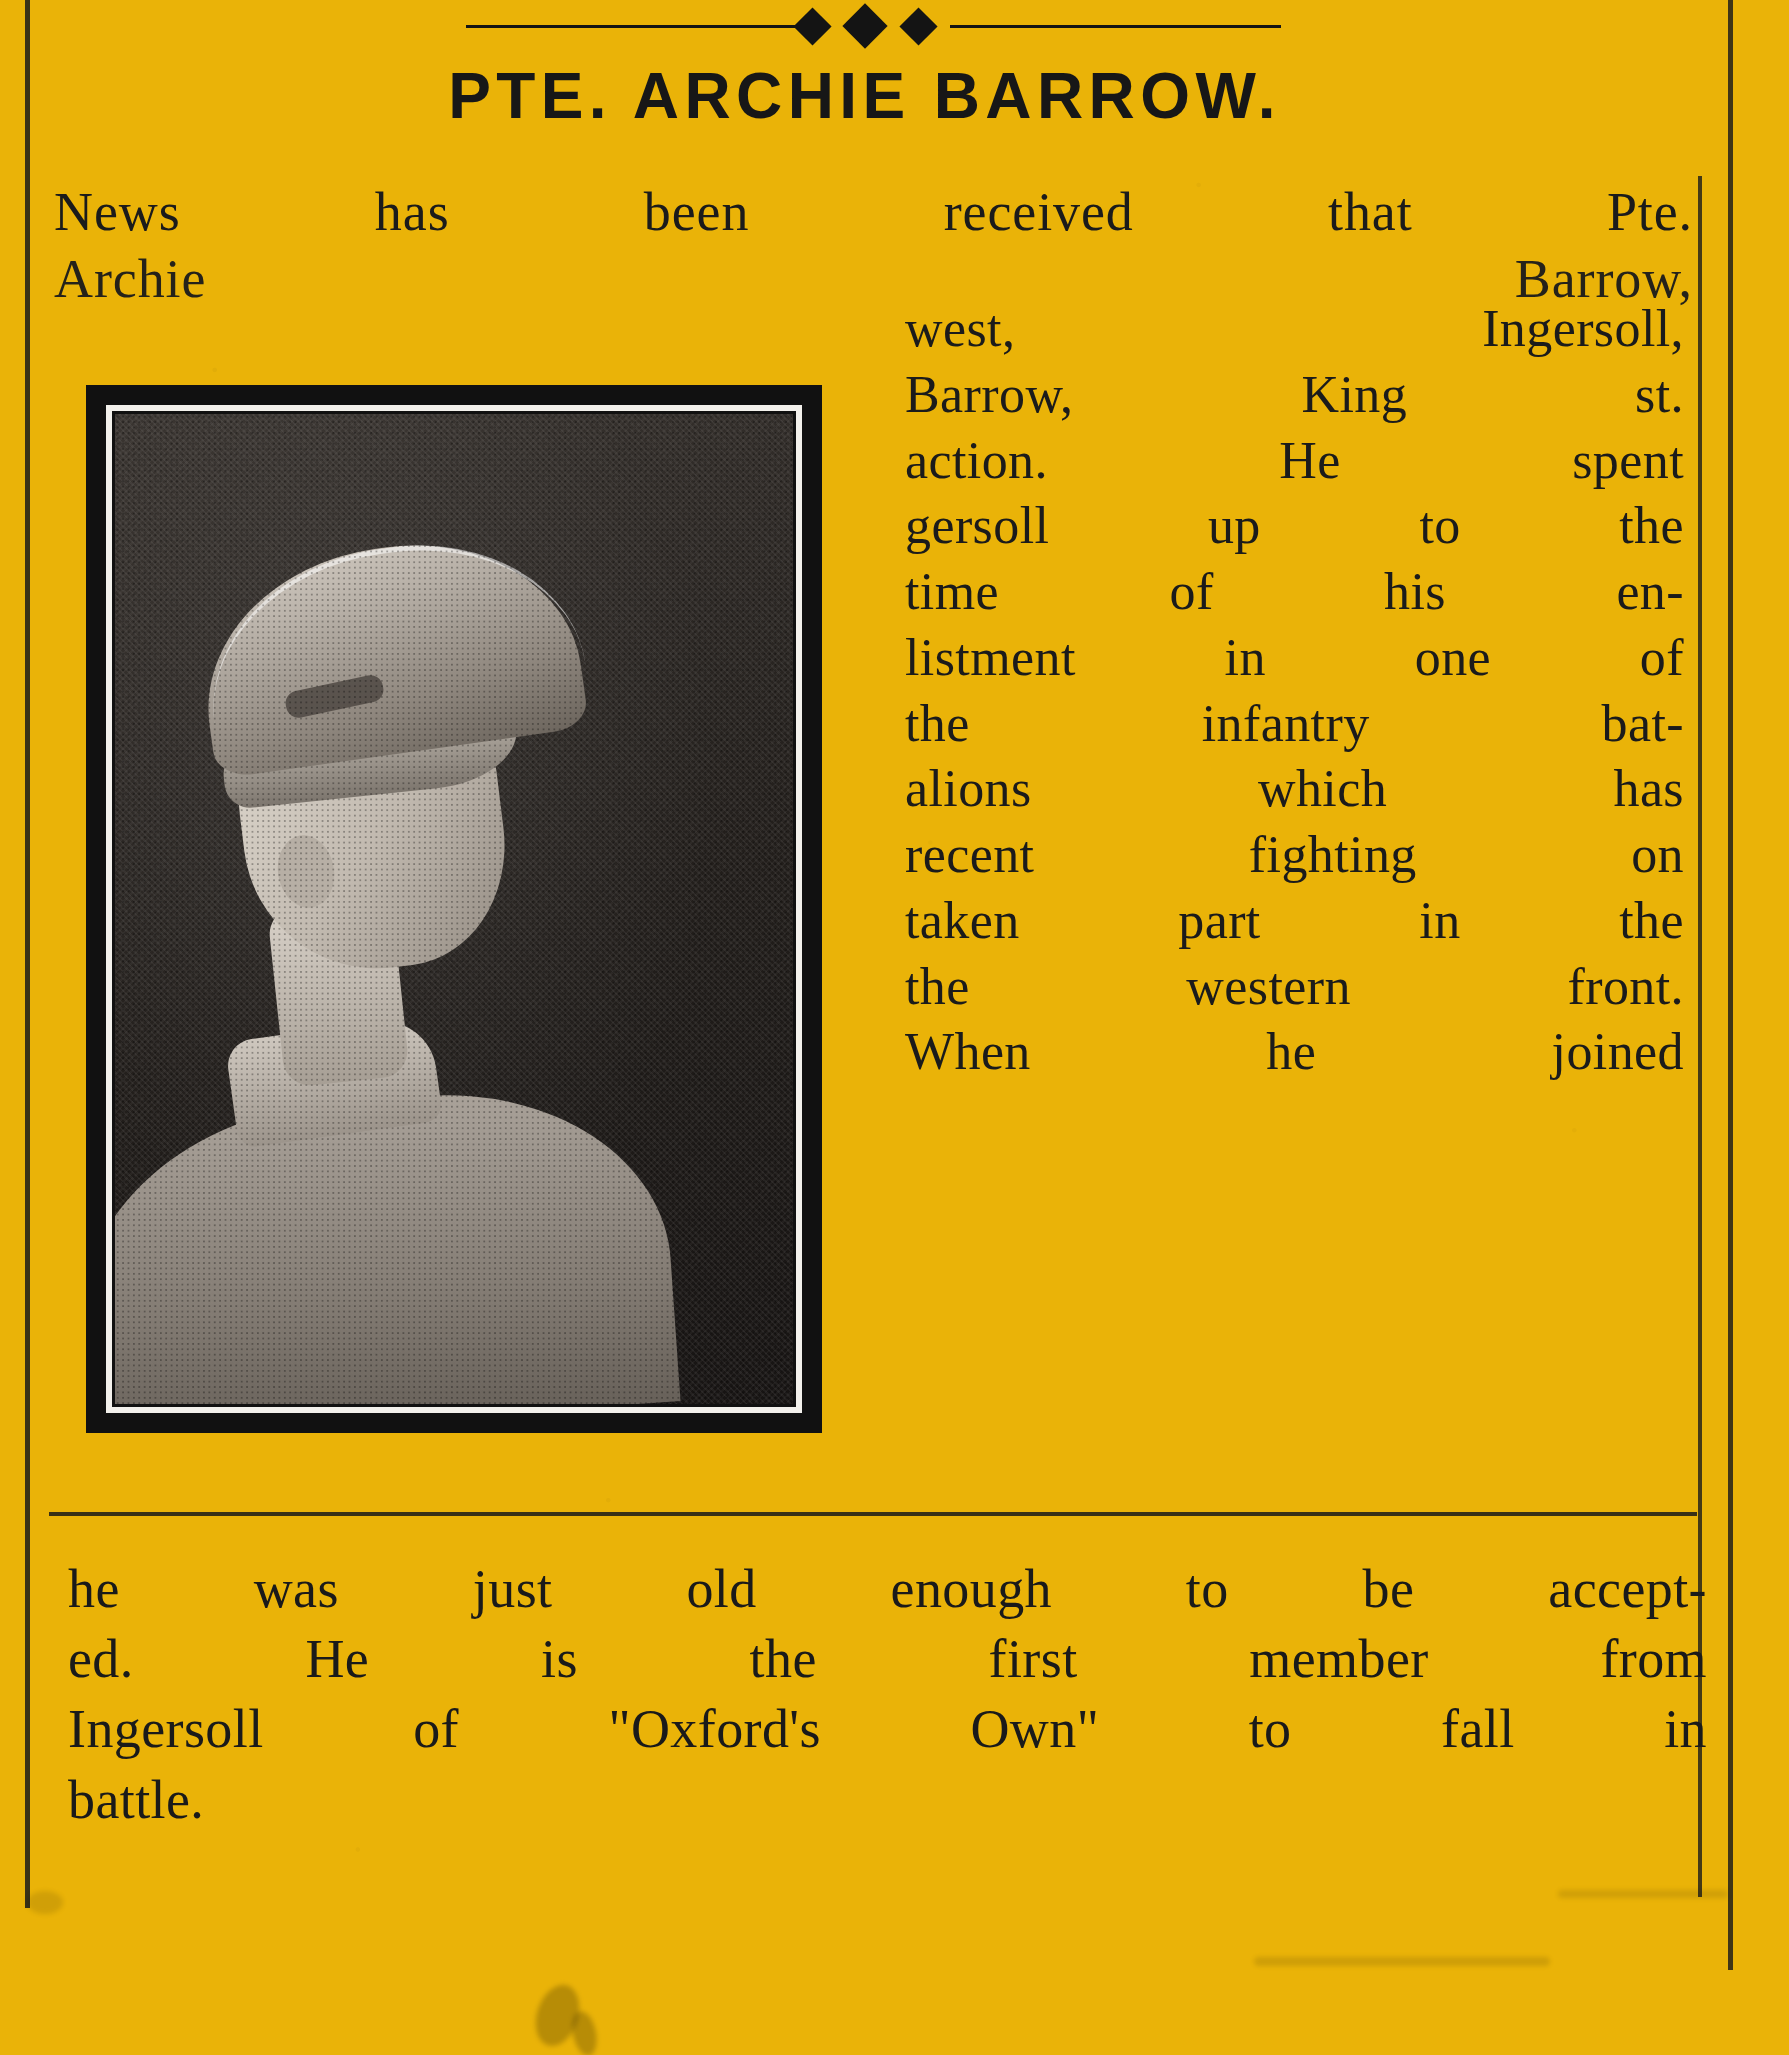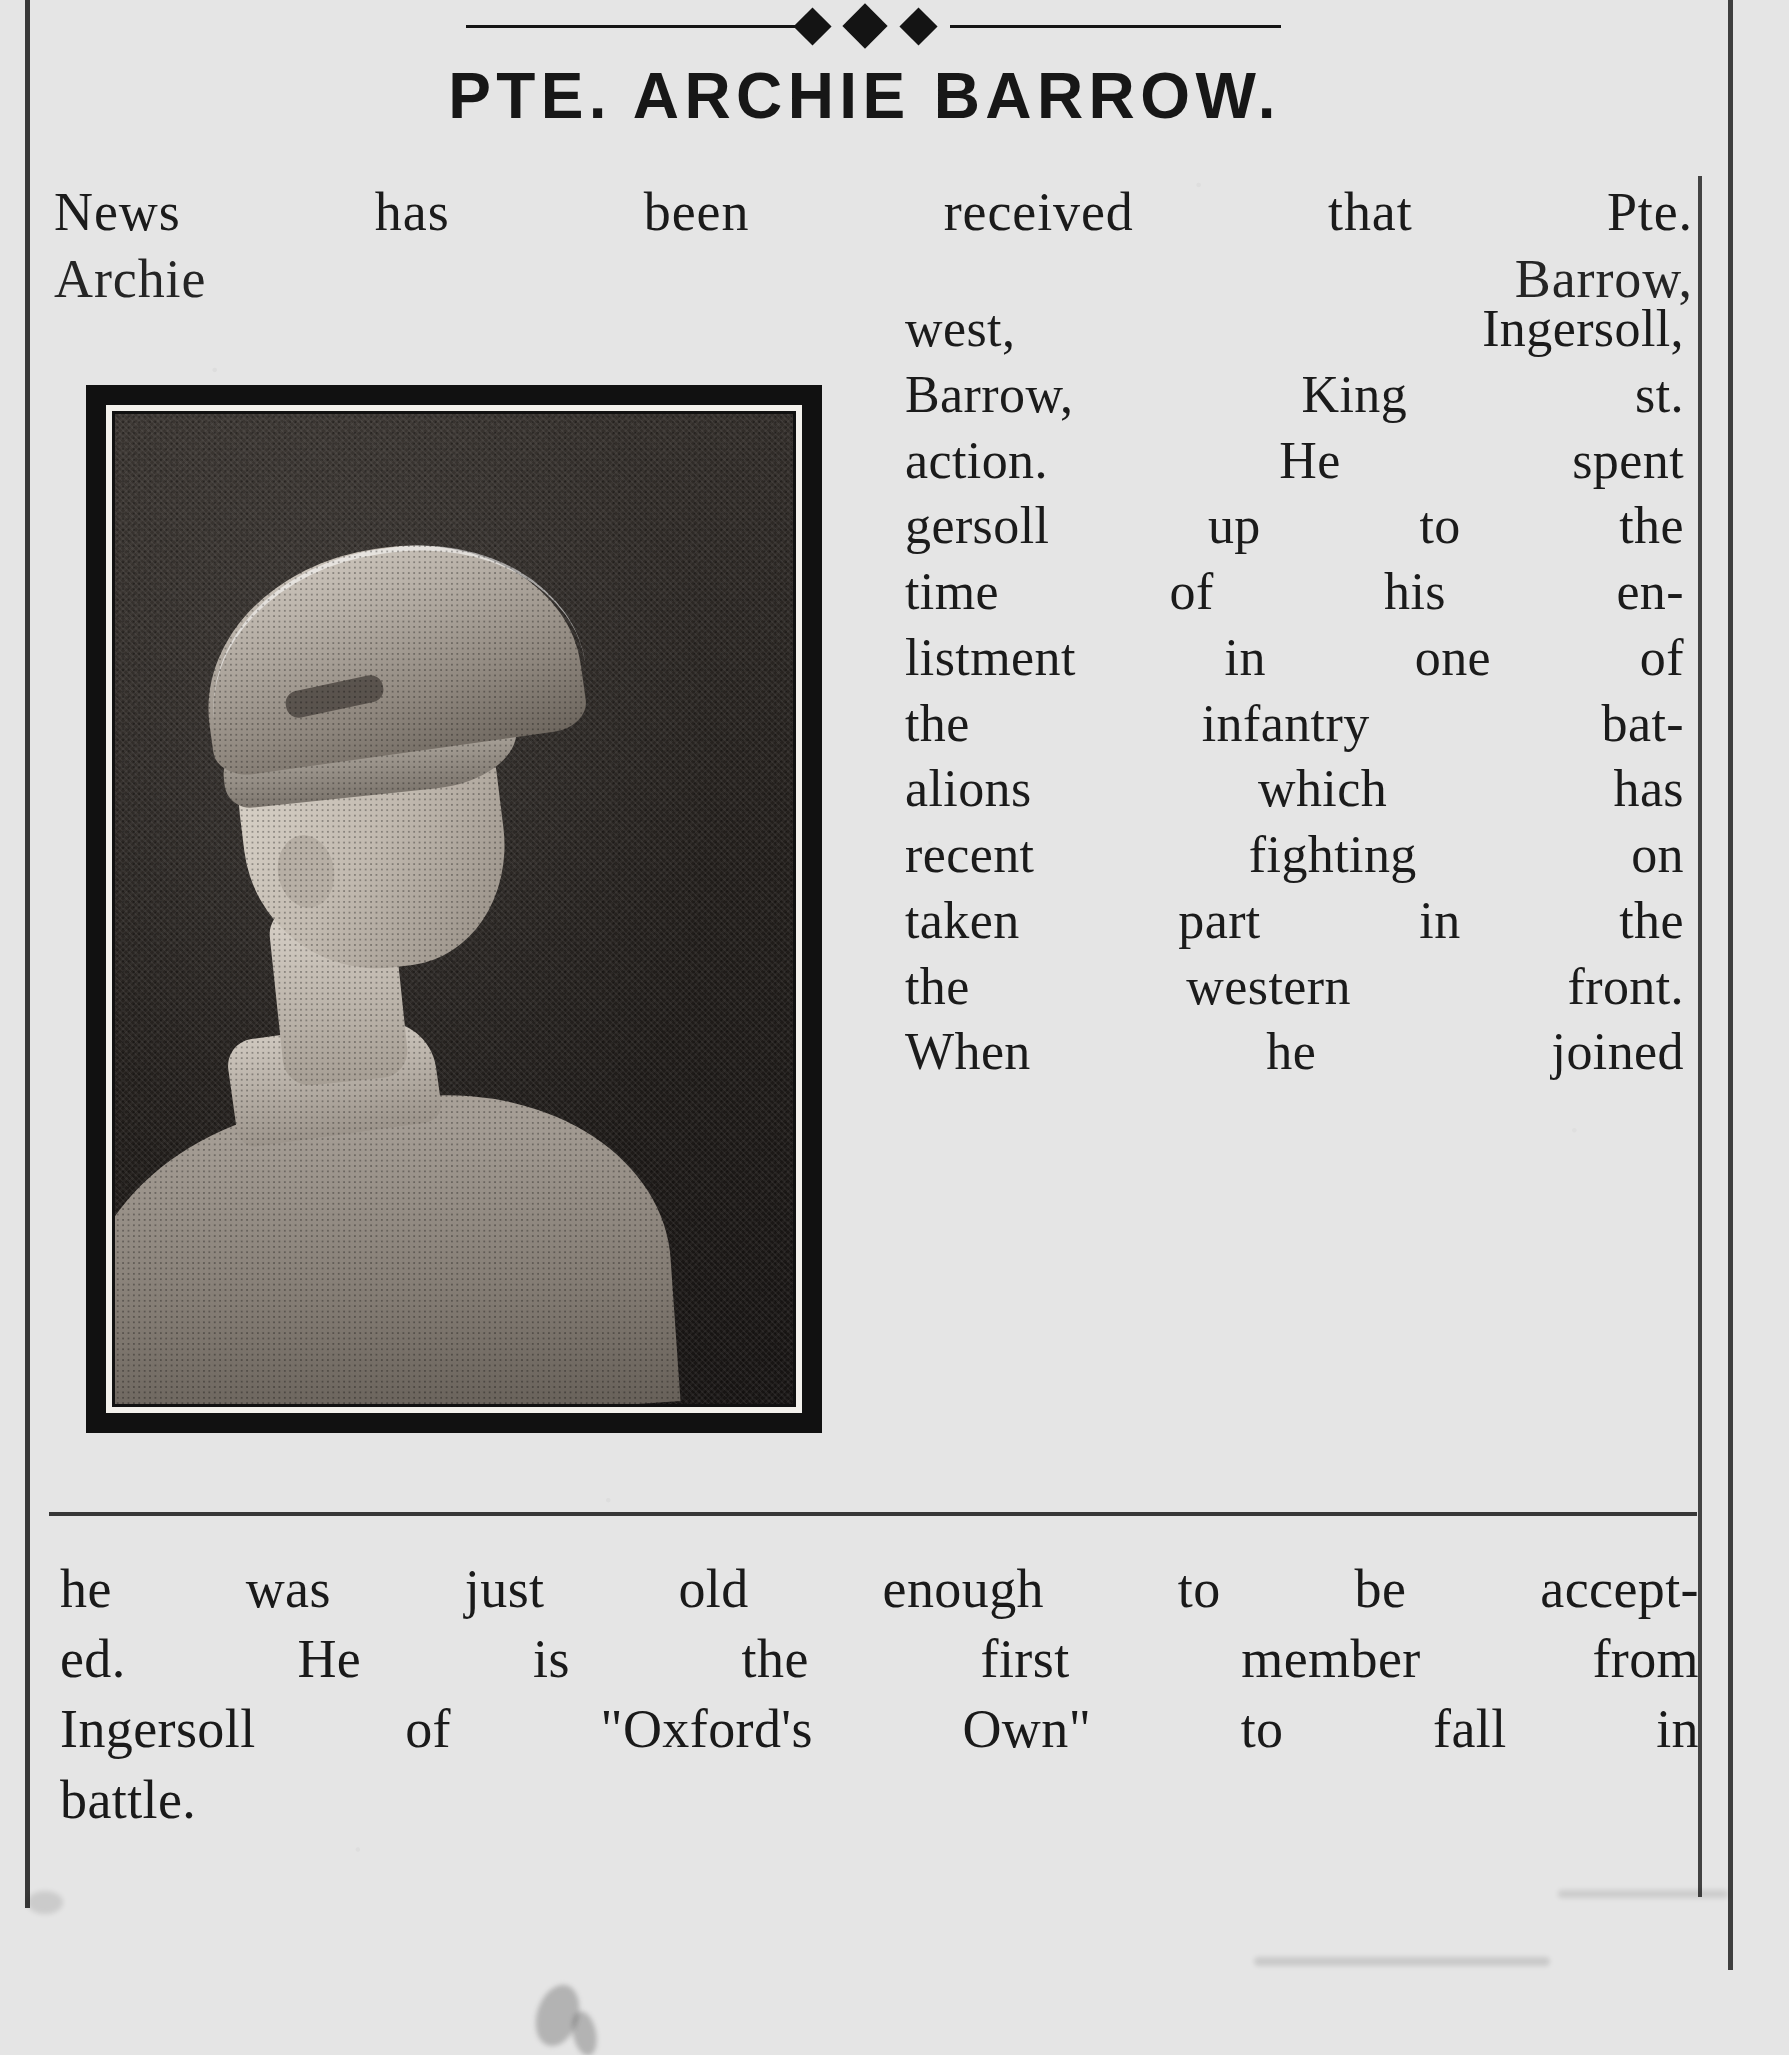--- a/index.html
+++ b/index.html
@@ -12,21 +12,21 @@
     height: 2055px;
     position: relative;
     overflow: hidden;
     font-family: "Liberation Serif", serif;
   }
 
   
   .page {
     position: absolute;
     inset: 0;
-    background: #e5e5e5;
+    background: #eab308;
   }
   .paper-noise {
     position: absolute;
     inset: 0;
     background:
       radial-gradient(circle at 12% 18%, rgba(0,0,0,0.035) 0 1.8px, transparent 2.7px),
       radial-gradient(circle at 67% 9%, rgba(0,0,0,0.03) 0 1.8px, transparent 2.7px),
       radial-gradient(circle at 34% 73%, rgba(0,0,0,0.03) 0 1.8px, transparent 2.7px),
       radial-gradient(circle at 88% 55%, rgba(0,0,0,0.028) 0 1.8px, transparent 2.7px),
       radial-gradient(circle at 52% 41%, rgba(0,0,0,0.022) 0 1.8px, transparent 2.7px),
@@ -296,21 +296,21 @@
     top: 1512px;
     width: 1648px;
     height: 3.6px;
     background: #191919;
     opacity: 0.85;
   }
 
   
   .col-bottom {
     position: absolute;
-    left: 60px;
+    left: 68px;
     top: 1554px;
     width: 1639px;
     font-size: 54px;
     line-height: 1.30;
     color: #1a1a1a;
     letter-spacing: 0.4px;
   }
   .col-bottom .line {
     display: block;
     white-space: nowrap;

